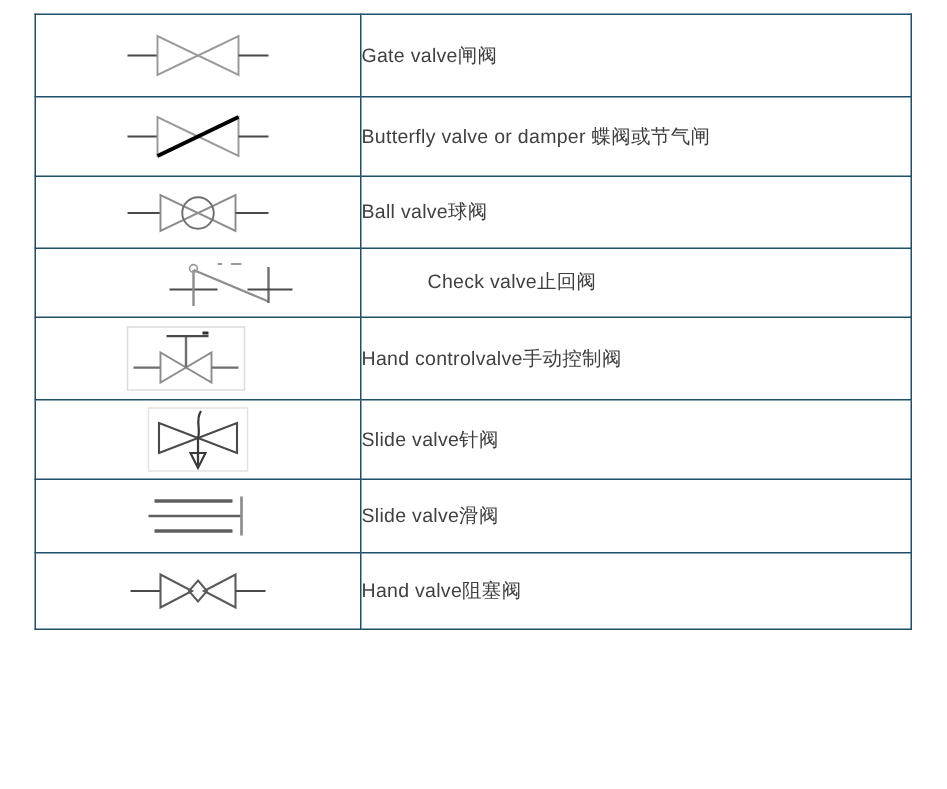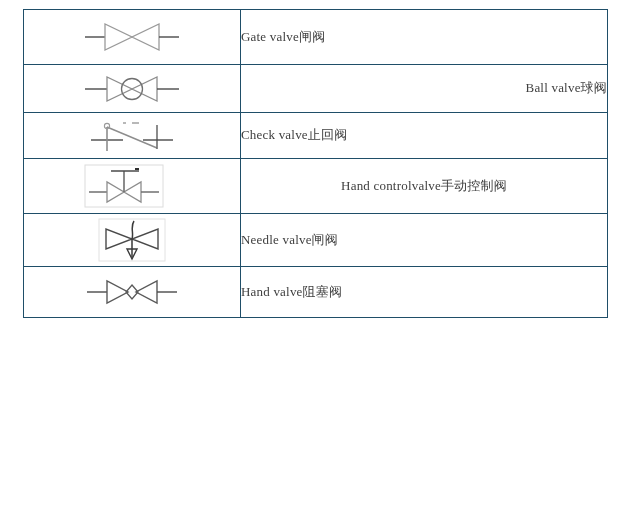--- a/index.html
+++ b/index.html
@@ -12,21 +12,20 @@
     height: 526px;
     font-family: "Liberation Sans", "DejaVu Sans", sans-serif;
     overflow: hidden;
   }
   .sheet {
     width: 631px;
     height: 526px;
     position: relative;
     background: #ffffff;
     box-sizing: border-box;
-    font-family: Liberation Serif, serif;
   }
   table.valve-table {
     position: absolute;
     left: 23px;
     top: 9px;
     width: 584px;
     border-collapse: collapse;
     table-layout: fixed;
   }
   table.valve-table td {
@@ -57,23 +56,23 @@
     align-items: center;
     justify-content: center;
     width: 100%;
     height: 100%;
   }
   .sym-wrap svg { display: block; }
   
   tr.r0 td { height: 54px; }
   tr.r1 td { height: 52px; }
   tr.r2 td { height: 53px; }
-  tr.r3 td { height: 47px; text-align: right; }
-  tr.r4 td { height: 45px; }
-  tr.r5 td { height: 54px; text-align: center; }
+  tr.r3 td { height: 47px; }
+  tr.r4 td { height: 45px; padding-left: 44px; }
+  tr.r5 td { height: 54px; }
   tr.r6 td { height: 56px; }
   tr.r7 td { height: 52px; }
   tr.r8 td { height: 48px; }
   tr.r9 td { height: 50px; }
 </style>
 </head>
 <body>
 
 <div class="sheet">
 
@@ -89,20 +88,36 @@
               <polygon points="82,7 82,33 55,20" fill="none" stroke="#9a9a9a" stroke-width="1.3"></polygon>
               <line x1="82" y1="20" x2="102" y2="20" stroke="#4a4a4a" stroke-width="1.4"></line>
             </svg>
           </div>
         </td>
         <td class="txt-cell">
           <span class="txt-line">Gate valve闸阀</span>
         </td>
       </tr>
 
+      <tr class="r1">
+        <td class="sym-cell">
+          <div class="sym-wrap">
+            <svg width="110" height="40" viewBox="0 0 110 40" aria-hidden="true">
+              <line x1="8" y1="20" x2="28" y2="20" stroke="#4a4a4a" stroke-width="1.4"></line>
+              <polygon points="28,7 28,33 55,20" fill="none" stroke="#9a9a9a" stroke-width="1.3"></polygon>
+              <polygon points="82,7 82,33 55,20" fill="none" stroke="#9a9a9a" stroke-width="1.3"></polygon>
+              <line x1="82" y1="20" x2="102" y2="20" stroke="#4a4a4a" stroke-width="1.4"></line>
+              <line x1="28" y1="33" x2="82" y2="7" stroke="#000000" stroke-width="2.6"></line>
+            </svg>
+          </div>
+        </td>
+        <td class="txt-cell">
+          <span class="txt-line">Butterfly valve or damper 蝶阀或节气闸</span>
+        </td>
+      </tr>
 
 
       <tr class="r3">
         <td class="sym-cell">
           <div class="sym-wrap">
             <svg width="110" height="40" viewBox="0 0 110 40" aria-hidden="true">
               <line x1="8" y1="20" x2="30" y2="20" stroke="#4a4a4a" stroke-width="1.4"></line>
               <polygon points="30,8 30,32 55,20" fill="none" stroke="#8d8d8d" stroke-width="1.3"></polygon>
               <polygon points="80,8 80,32 55,20" fill="none" stroke="#8d8d8d" stroke-width="1.3"></polygon>
               <line x1="80" y1="20" x2="102" y2="20" stroke="#4a4a4a" stroke-width="1.4"></line>
@@ -162,24 +177,39 @@
             <svg width="110" height="48" viewBox="0 0 110 48" aria-hidden="true">
               <rect x="22" y="3" width="66" height="42" fill="none" stroke="#e2e2e2" stroke-width="1"></rect>
               <polygon points="29,13 29,33 55,23" fill="none" stroke="#4a4a4a" stroke-width="1.4"></polygon>
               <polygon points="81,13 81,33 55,23" fill="none" stroke="#4a4a4a" stroke-width="1.4"></polygon>
               <path d="M57,5 C53,11 57,17 55,23 L55,41" fill="none" stroke="#3a3a3a" stroke-width="1.5"></path>
               <polygon points="55,43 50,33 60,33" fill="none" stroke="#3a3a3a" stroke-width="1.4"></polygon>
             </svg>
           </div>
         </td>
         <td class="txt-cell">
-          <span class="txt-line">Needle valve闸阀</span>
-        </td>
-      </tr>
-
+          <span class="txt-line">Slide valve针阀</span>
+        </td>
+      </tr>
+
+      <tr class="r8">
+        <td class="sym-cell">
+          <div class="sym-wrap">
+            <svg width="110" height="36" viewBox="0 0 110 36" aria-hidden="true">
+              <line x1="26" y1="8" x2="78" y2="8" stroke="#5f5f5f" stroke-width="2.2"></line>
+              <line x1="22" y1="18" x2="84" y2="18" stroke="#5f5f5f" stroke-width="1.6"></line>
+              <line x1="26" y1="28" x2="78" y2="28" stroke="#5f5f5f" stroke-width="2.2"></line>
+              <line x1="84" y1="5" x2="84" y2="31" stroke="#8d8d8d" stroke-width="1.8"></line>
+            </svg>
+          </div>
+        </td>
+        <td class="txt-cell">
+          <span class="txt-line">Slide valve滑阀</span>
+        </td>
+      </tr>
 
       <tr class="r9">
         <td class="sym-cell">
           <div class="sym-wrap">
             <svg width="110" height="40" viewBox="0 0 110 40" aria-hidden="true">
               <line x1="10" y1="20" x2="30" y2="20" stroke="#4a4a4a" stroke-width="1.4"></line>
               <polygon points="30,9 30,31 51,20" fill="none" stroke="#5a5a5a" stroke-width="1.4"></polygon>
               <polygon points="80,9 80,31 59,20" fill="none" stroke="#5a5a5a" stroke-width="1.4"></polygon>
               <polygon points="55,13 61,20 55,27 49,20" fill="none" stroke="#5a5a5a" stroke-width="1.3"></polygon>
               <line x1="80" y1="20" x2="100" y2="20" stroke="#4a4a4a" stroke-width="1.4"></line>

